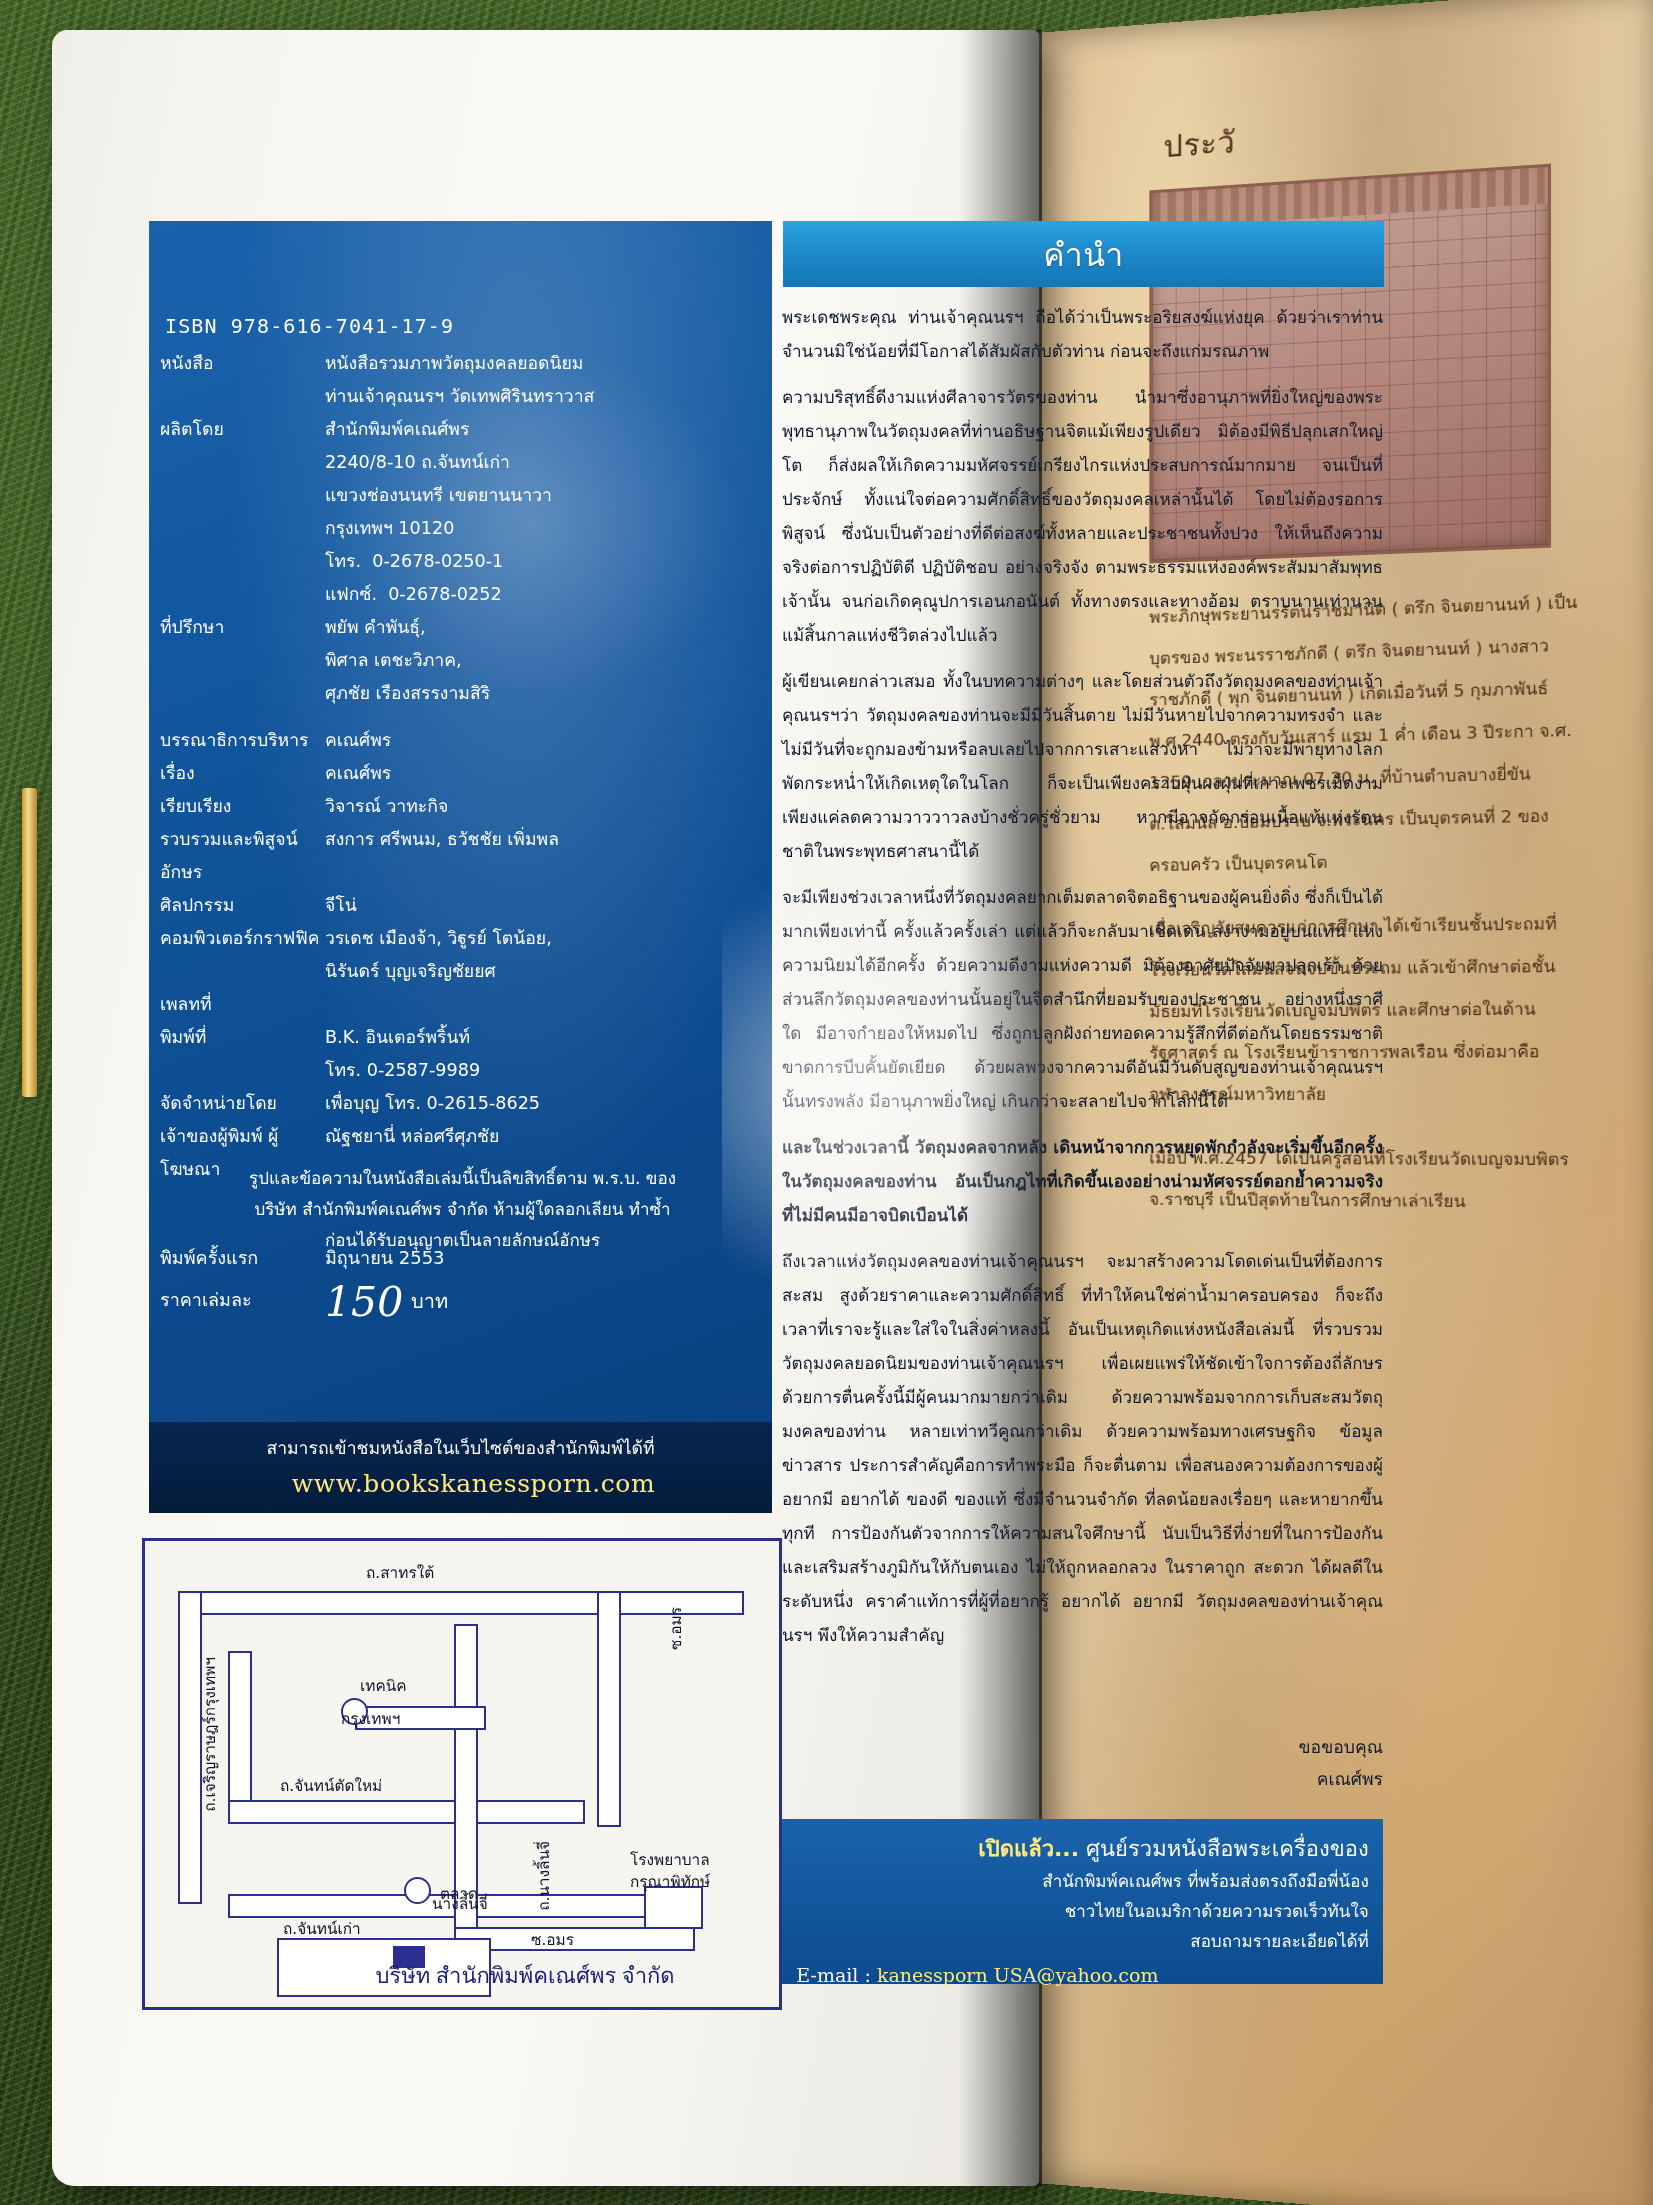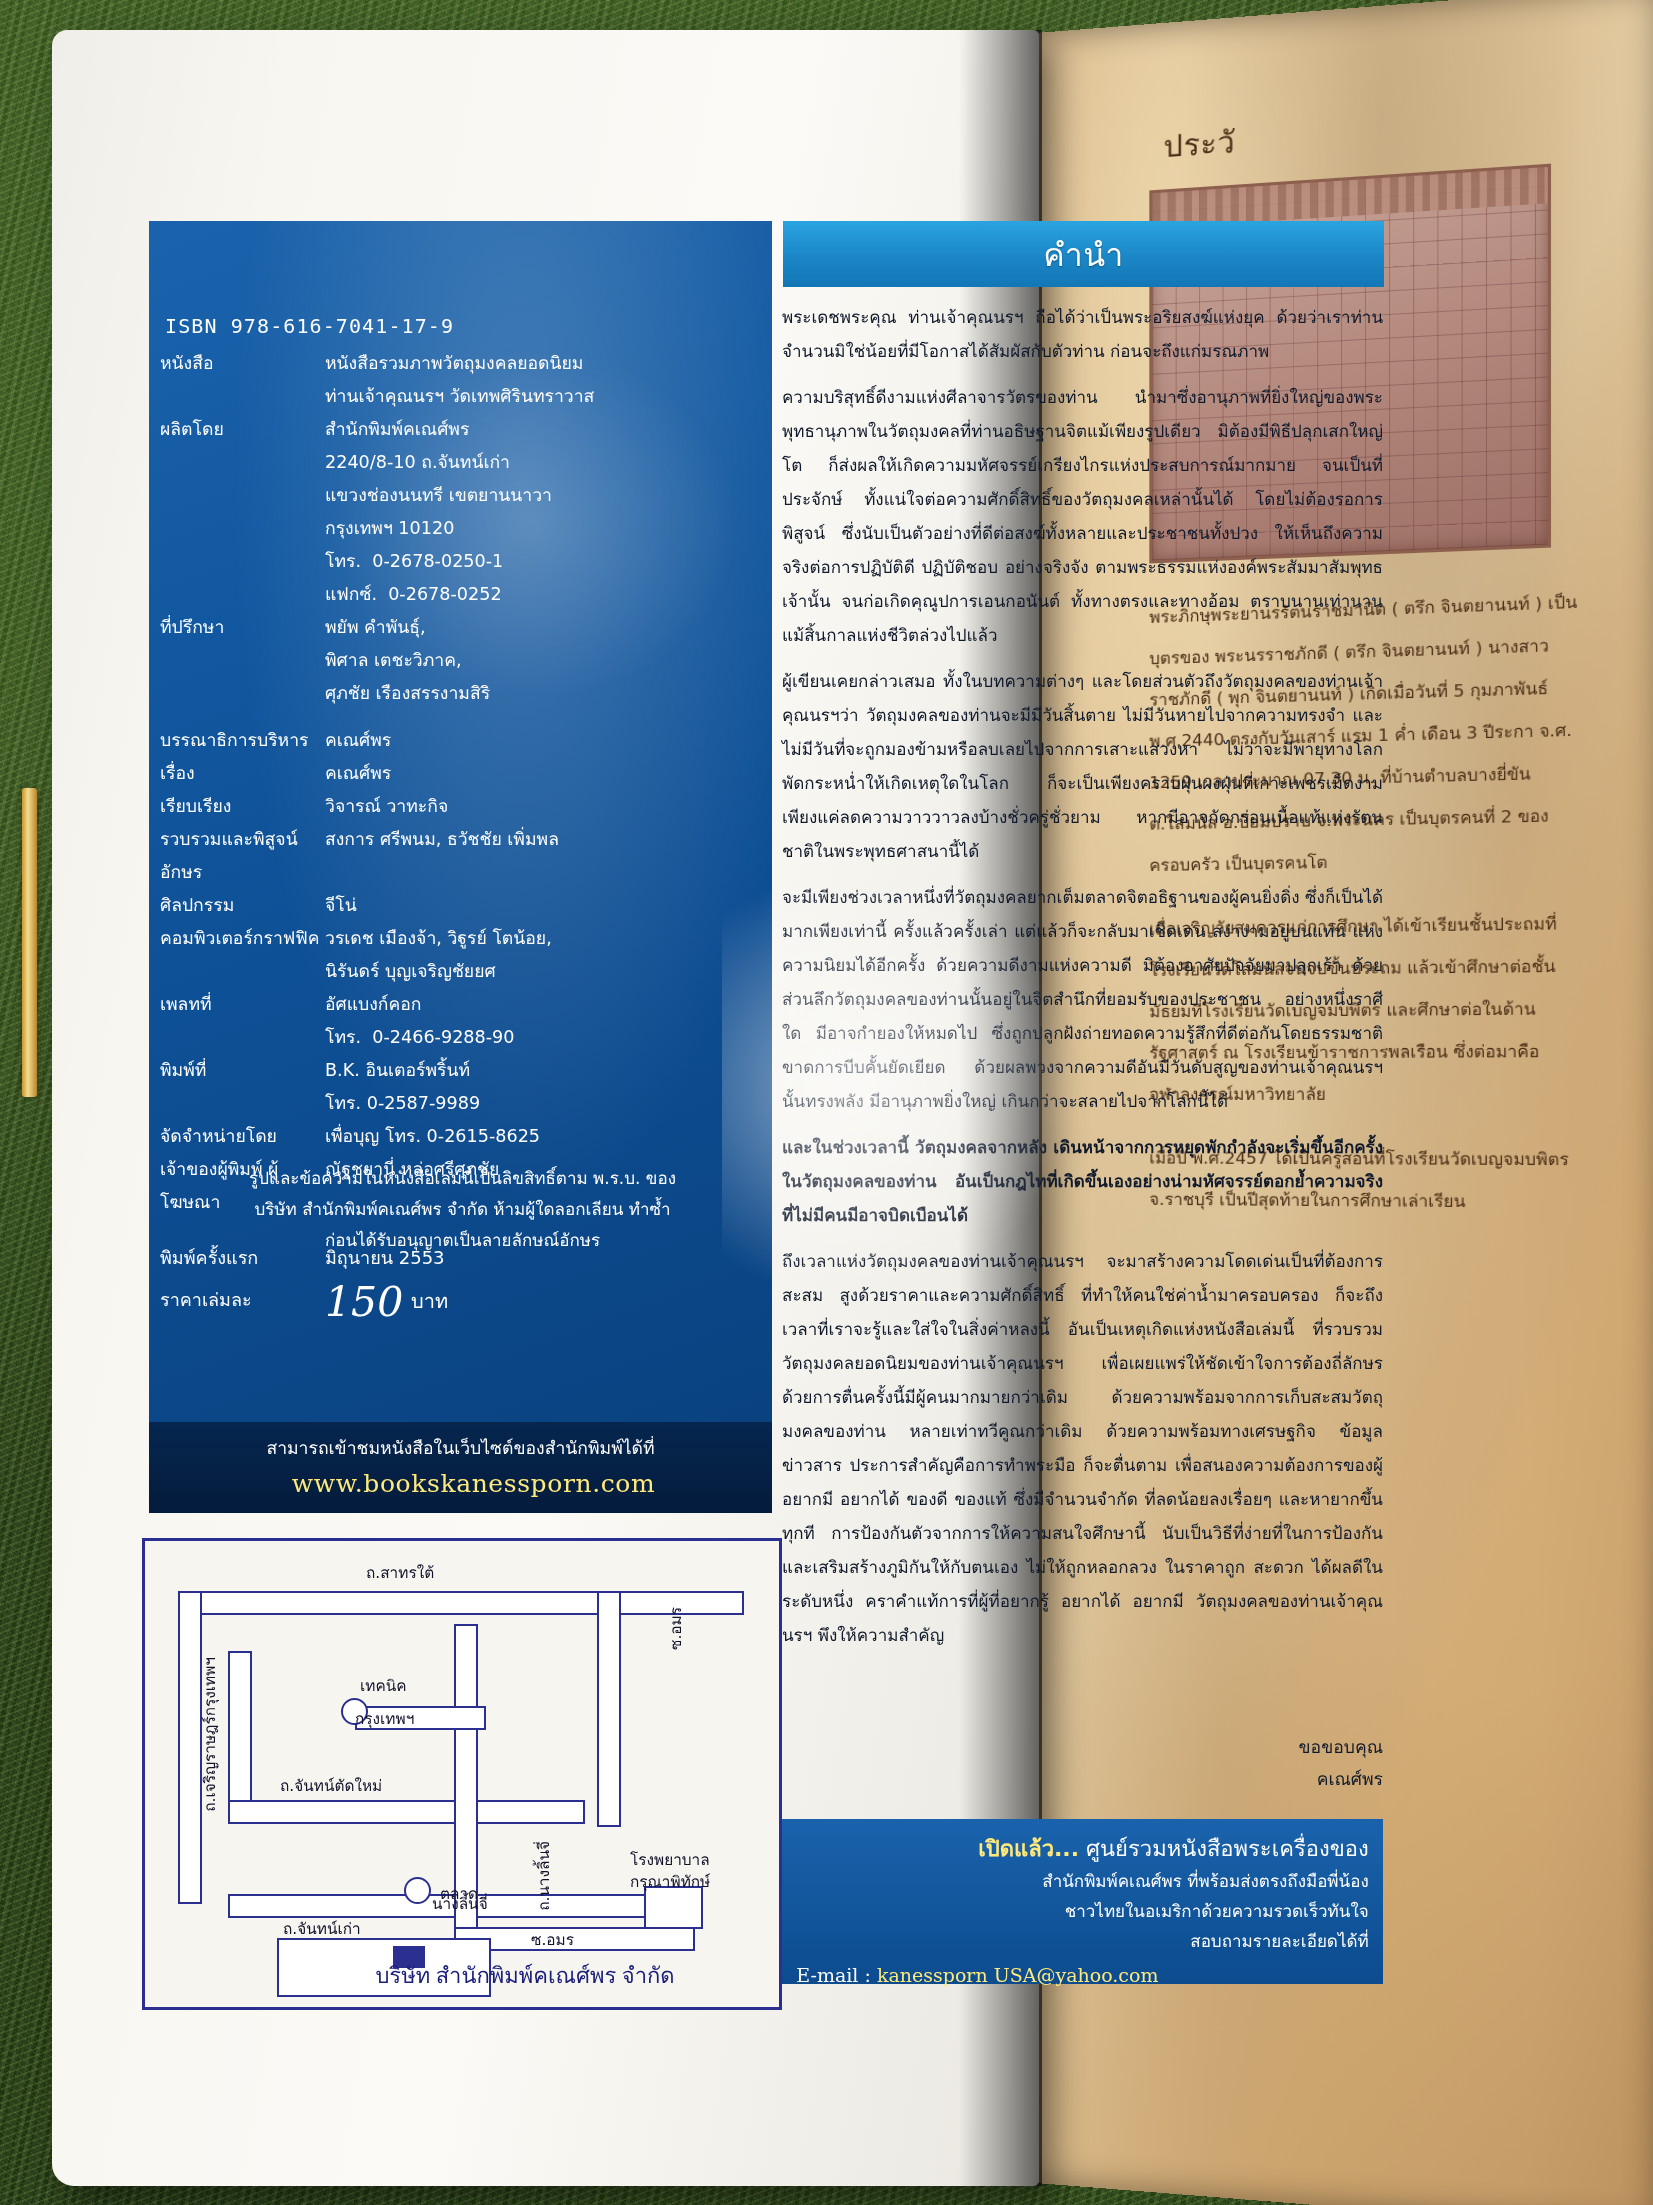--- a/index.html
+++ b/index.html
@@ -295,24 +295,20 @@
       </div>
     <div class="crow">
         <div class="k">คอมพิวเตอร์กราฟฟิค</div>
         <div class="v">
           <div>วรเดช เมืองจ้า, วิฐูรย์ โตน้อย,</div>
           <div>นิรันดร์ บุญเจริญชัยยศ</div>
         </div>
       </div>
     <div class="crow">
         <div class="k">เพลทที่</div>
-        <div class="v">
-          <div>อัศแบงก์คอก</div>
-          <div>โทร.  0-2466-9288-90</div>
-        </div>
       </div>
     <div class="crow">
         <div class="k">พิมพ์ที่</div>
         <div class="v">
           <div>B.K. อินเตอร์พริ้นท์</div>
           <div>โทร. 0-2587-9989</div>
         </div>
       </div>
     <div class="crow">
         <div class="k">จัดจำหน่ายโดย</div>
@@ -363,21 +359,21 @@
 
     <div class="circ" style="left:196px;top:157px;"></div>
     <div class="circ" style="left:259px;top:336px;"></div>
     <div class="sq" style="left:499px;top:345px;width:55px;height:39px;"></div>
     <div class="blue-dot" style="left:248px;top:405px;"></div>
 
     <div class="lbl" style="left:221px;top:19px;">ถ.สาทรใต้</div>
     <div class="lbl v" style="left:52px;top:116px;">ถ.เจริญราษฎร์กรุงเทพฯ</div>
     <div class="lbl v" style="left:386px;top:300px;">ถ.นางลิ้นจี่</div>
     <div class="lbl" style="left:215px;top:132px;">เทคนิค</div>
-    <div class="lbl" style="left:210px;top:165px;">กรุงเทพฯ</div>
+    <div class="lbl" style="left:196px;top:165px;">กรุงเทพฯ</div>
     <div class="lbl" style="left:135px;top:232px;">ถ.จันทน์ตัดใหม่</div>
     <div class="lbl" style="left:138px;top:375px;">ถ.จันทน์เก่า</div>
     <div class="lbl" style="left:295px;top:340px;">ตลาด</div>
     <div class="lbl" style="left:287px;top:350px;">นางลิ้นจี่</div>
     <div class="lbl" style="left:485px;top:306px;">โรงพยาบาล</div>
     <div class="lbl" style="left:485px;top:328px;">กรุณาพิทักษ์</div>
     <div class="lbl v" style="left:518px;top:66px;">ซ.อมร</div>
     <div class="lbl" style="left:386px;top:386px;">ซ.อมร</div>
 
     <div class="company">บริษัท สำนักพิมพ์คเณศ์พร จำกัด</div>

